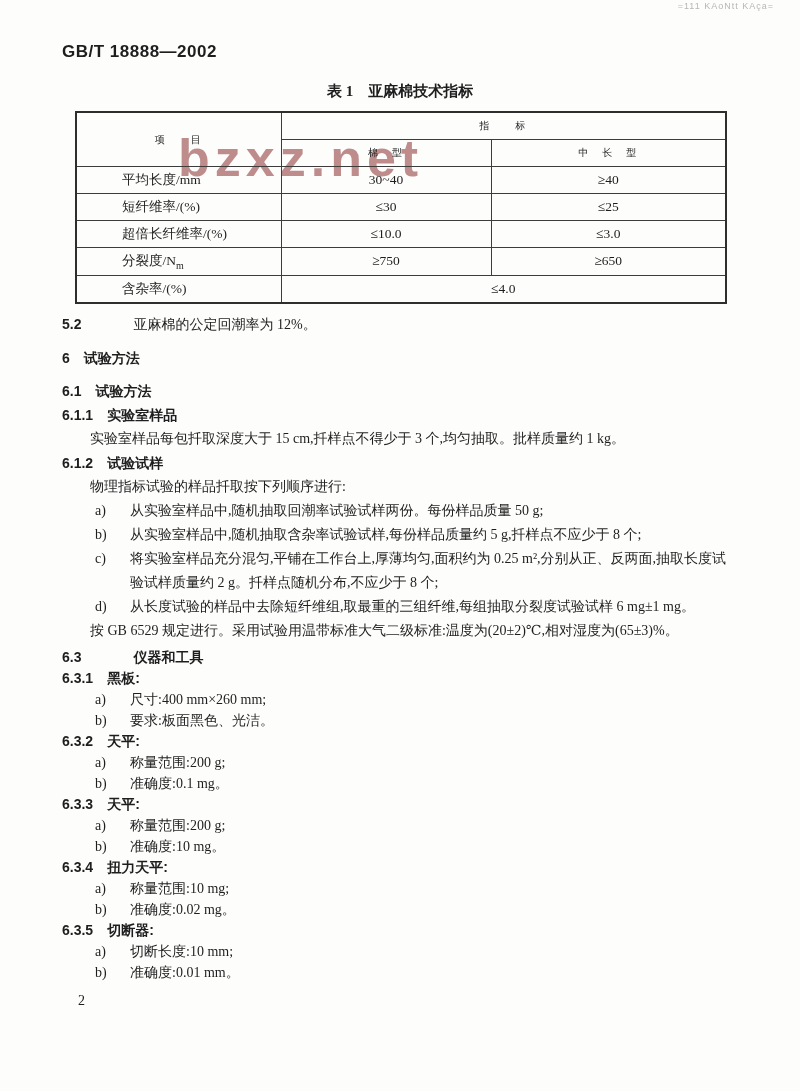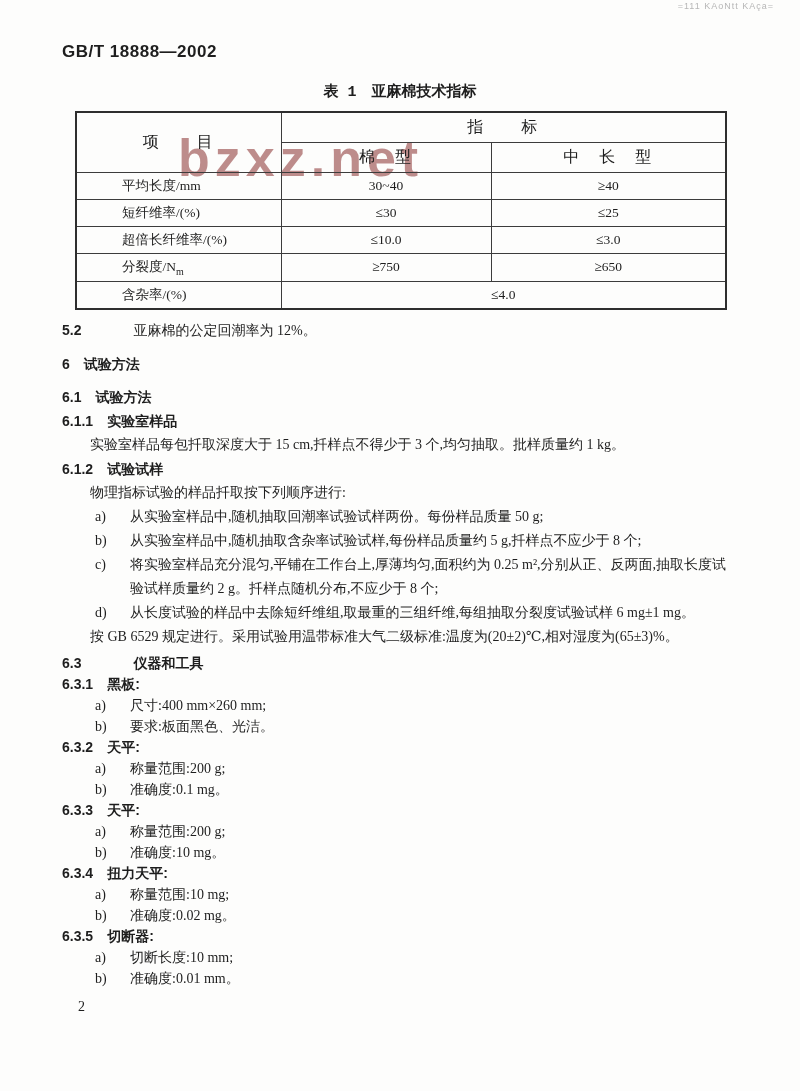--- a/index.html
+++ b/index.html
@@ -28,21 +28,21 @@
   .content{
     position:relative;z-index:1;
     padding:42px 62px 0 62px;
   }
   .doc-number{
     font-family:"Liberation Sans","DejaVu Sans",sans-serif;
     font-weight:700;font-size:17px;letter-spacing:.5px;
   }
   .table-title{
     text-align:center;
-    font-family:Liberation Mono, monospace;
+    font-family:Liberation Serif, serif;
     font-weight:700;font-size:15px;
     margin-top:20px;margin-bottom:10px;
   }
   table.spec{
     border-collapse:collapse;
     margin-left:13px;
     width:650px;
     table-layout:fixed;
     background:transparent;
     border:2px solid #2e2e2e;
@@ -52,21 +52,21 @@
     text-align:center;
     font-size:13.5px;
     padding:4px 2px;
     height:18px;
     background:transparent;
   }
   table.spec td.item-cell{
     text-align:left;padding-left:45px;
   }
   table.spec td.hdr{
-    font-size:16px;letter-spacing:2px;
+    font-size:10px;letter-spacing:2px;
   }
   col.c1{width:205px} col.c2{width:210px} col.c3{width:235px}
 
   .text-area{margin-top:8px;}
   .line{line-height:24px;}
   .tight .line{line-height:21px;}
   .clause{display:flex;align-items:baseline;}
   .cnum{
     font-family:"Liberation Sans","DejaVu Sans",sans-serif;
     font-weight:700;

